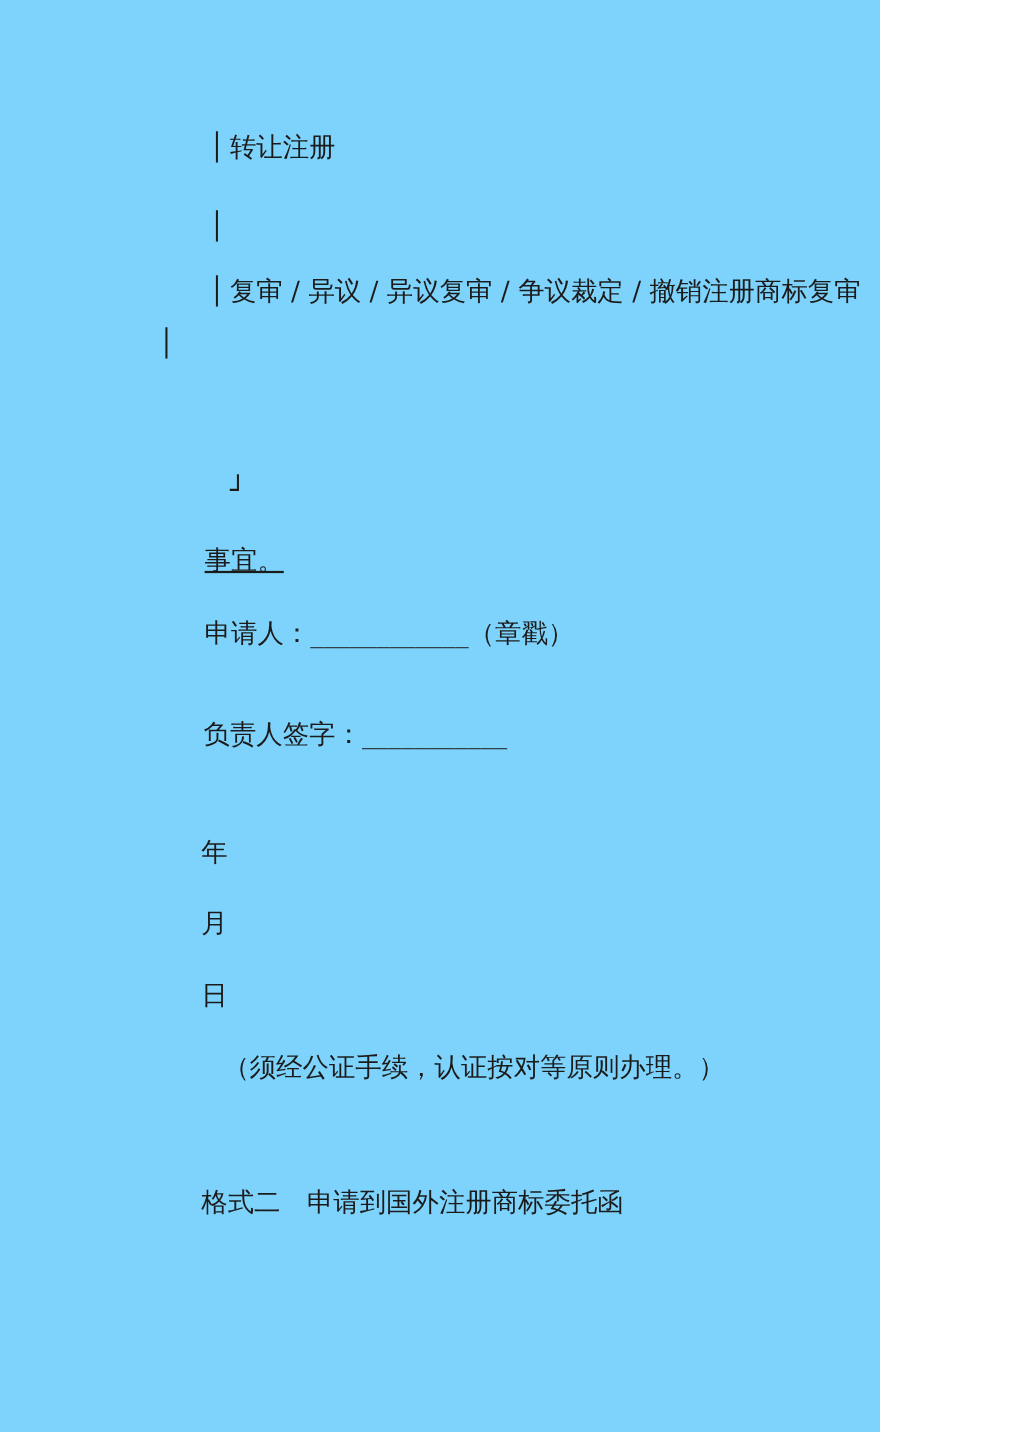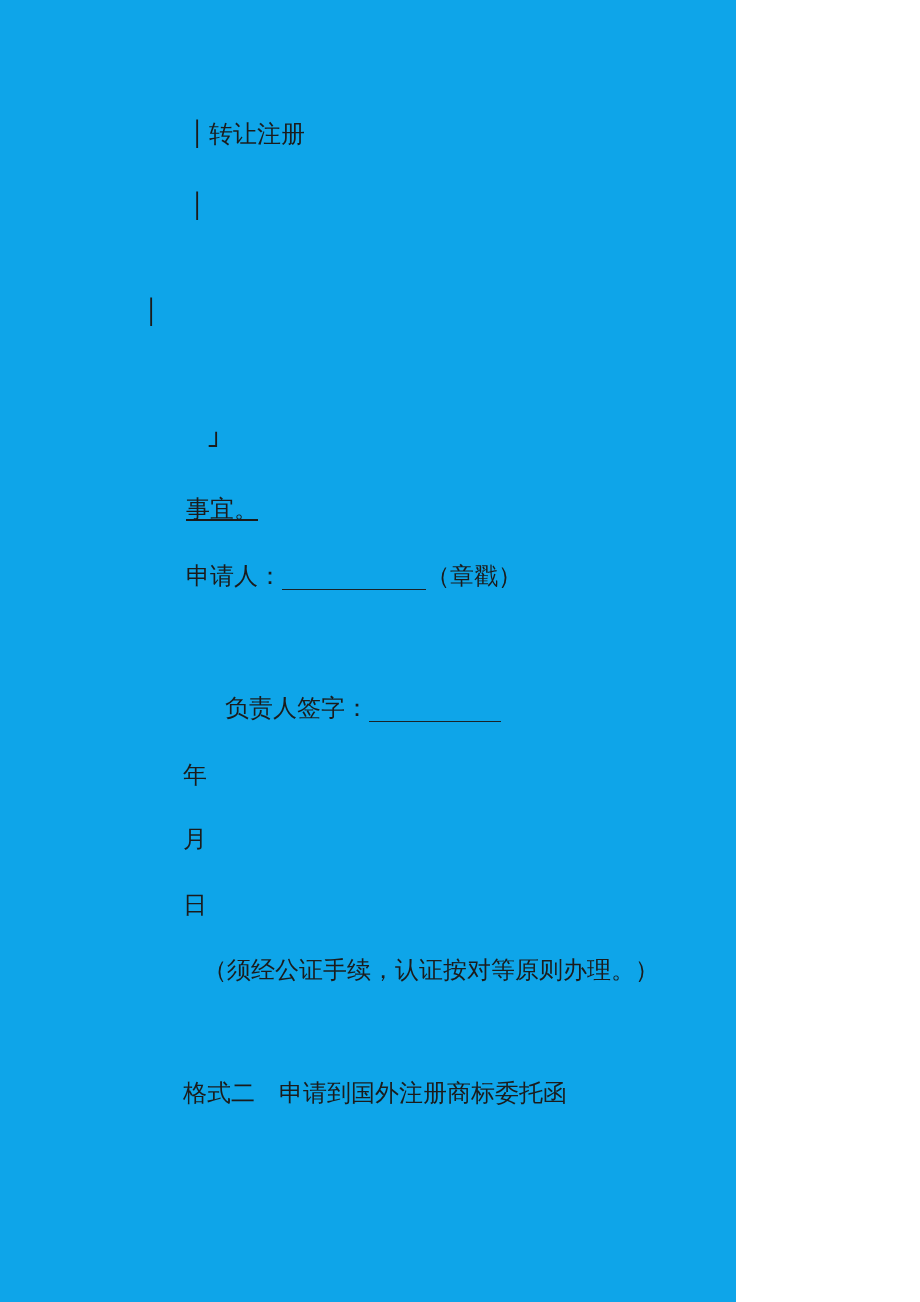--- a/index.html
+++ b/index.html
@@ -2,23 +2,23 @@
 <html><head>
 <meta charset="utf-8">
 <style>
   html, body {
     margin: 0;
     padding: 0;
     background: #ffffff;
   }
   .page {
     position: relative;
-    width: 736px;
+    width: 800px;
     height: 1302px;
-    background: #0ea5e9;
+    background: #7dd3fc;
     font-family: "DejaVu Serif", "Liberation Serif", serif;
     font-size: 24px;
     color: #1b1b1b;
     overflow: hidden;
     text-align: center;
   }
   .line {
     position: absolute;
     line-height: 26px;
     white-space: pre;
@@ -33,36 +33,37 @@
   
   .ln0  { left: 190px; top: 121px; }
   .ln1  { left: 190px; top: 193px; }
   .ln2  { left: 190px; top: 252px; }
   .ln3  { left: 144px; top: 299px; }
   .ln4  { left: 190px; top: 364px; }
   .ln5  { left: 209px; top: 433px; }
   .ln6  { left: 186px; top: 496px; text-decoration: underline; }
   .ln7  { left: 186px; top: 563px; }
   .ln8  { left: 186px; top: 629px; }
-  .ln9  { left: 185px; top: 695px; margin-left: 40px; }
+  .ln9  { left: 185px; top: 654px; }
   .ln10 { left: 183px; top: 762px; }
   .ln11 { left: 183px; top: 826px; }
   .ln12 { left: 183px; top: 892px; }
   .ln13 { left: 203px; top: 957px; }
   .ln14 { left: 183px; top: 1080px; }
 </style>
 </head>
 <body>
 
 <div class="page">
 
   <div class="line ln0"><span class="glyph">│</span><span>转让注册</span></div>
 
   <div class="line ln1"><span class="glyph">│</span><span></span></div>
 
+  <div class="line ln2"><span class="glyph">│</span><span>复审 / 异议 / 异议复审 / 争议裁定 / 撤销注册商标复审</span></div>
 
   <div class="line ln3"><span class="glyph">│</span><span></span></div>
 
 
   <div class="line ln5"><span class="glyph">┘</span><span></span></div>
 
   <div class="line ln6"><span>事宜。</span></div>
 
   <div class="line ln7"><span>申请人：____________（章戳）</span></div>
 

